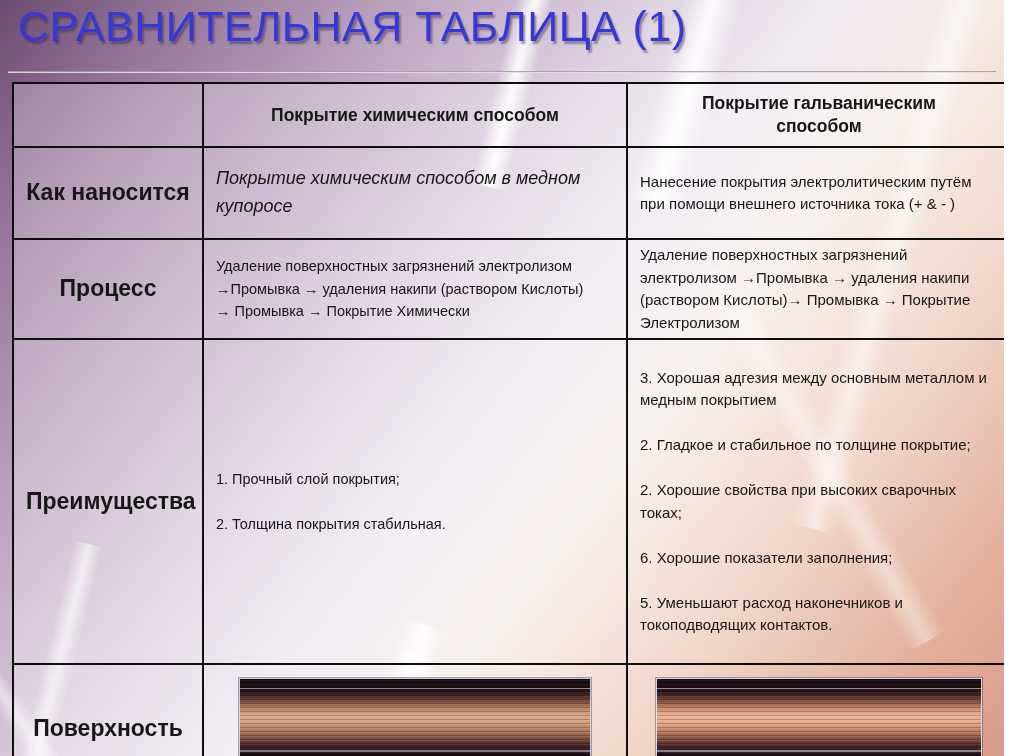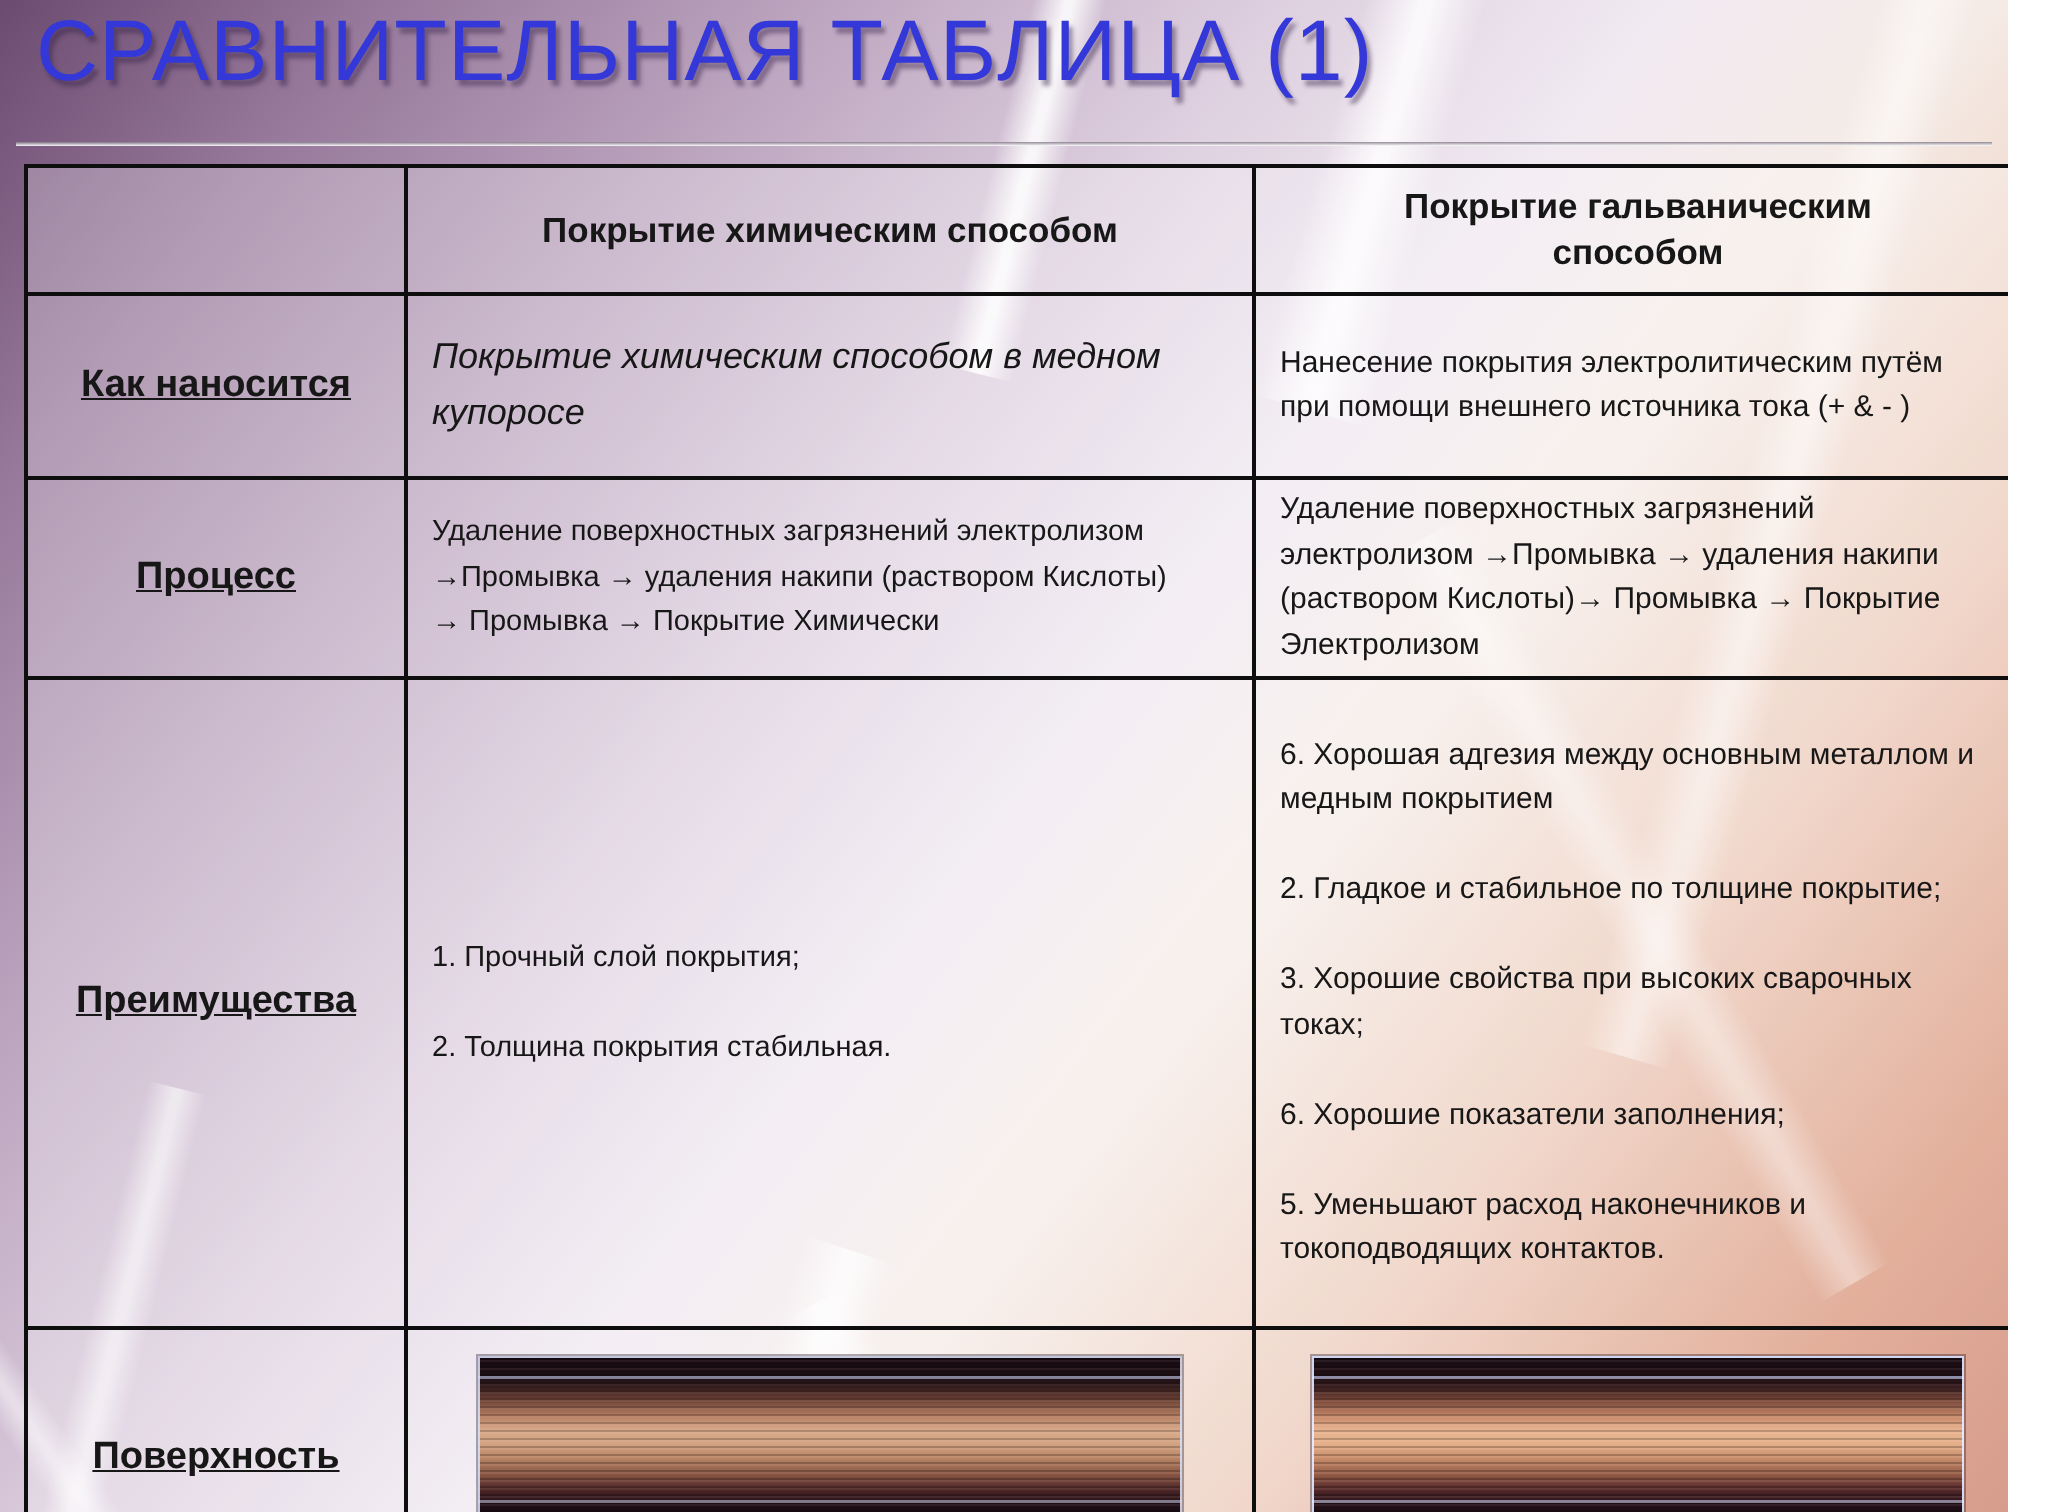--- a/index.html
+++ b/index.html
@@ -27,21 +27,21 @@
     border-collapse:collapse;table-layout:fixed;}
   table.cmp,table.cmp th,table.cmp td{border:2.5px solid #0e0e0e;}
   table.cmp th,table.cmp td{background:rgba(255,255,255,0.26);color:#171717;
     padding:4px 12px;vertical-align:middle;overflow:hidden;}
   col.c1{width:190px;} col.c2{width:424px;} col.c3{width:384px;}
 
   tr.r-head{height:64px;border-radius:28px;} tr.r-app{height:92px;} tr.r-proc{height:85px;}
   tr.r-adv{height:172px;} tr.r-surf{height:130px;}
 
   th.colhead{font-size:17.5px;font-weight:bold;text-align:center;line-height:1.3;white-space:pre-line;}
-  td.rowlabel{font-size:19px;font-weight:bold;text-align:center;line-height:1.3;white-space:pre-line;text-decoration:underline;}
+  td.rowlabel{font-size:23px;font-weight:bold;text-align:center;line-height:1.3;white-space:pre-line;}
   td.body{font-size:14.5px;line-height:1.55;text-align:left;white-space:pre-line;}
   td.body.small{font-size:18px;font-style:italic;}
   td.body.lg{font-size:15px;line-height:1.5;padding-left:12px;}
   .adv-item{margin:0;white-space:pre-line;}
   td.photo-cell{text-align:center;padding:0;}
 
   
   .photo{display:inline-block;vertical-align:middle;border:1px solid rgba(215,222,245,0.9);
     box-shadow:0 0 0 1px rgba(25,15,25,0.35);}
   .photo-surface{width:350px;height:100px;
@@ -107,24 +107,24 @@
 Электролизом</td>
     </tr>
 
     <tr class="r-adv">
       <td class="rowlabel">Преимущества</td>
       <td class="body">
         <div class="adv-item">1. Прочный слой покрытия;</div>
         <div class="adv-item">2. Толщина покрытия стабильная.</div>
       </td>
       <td class="body lg">
-        <div class="adv-item">6. Хорошая адгезия между основным металлом и
+        <div class="adv-item">3. Хорошая адгезия между основным металлом и
 медным покрытием</div>
         <div class="adv-item">2. Гладкое и стабильное по толщине покрытие;</div>
-        <div class="adv-item">3. Хорошие свойства при высоких сварочных
+        <div class="adv-item">2. Хорошие свойства при высоких сварочных
 токах;</div>
         <div class="adv-item">6. Хорошие показатели заполнения;</div>
         <div class="adv-item">5. Уменьшают расход наконечников и
 токоподводящих контактов.</div>
       </td>
     </tr>
 
     <tr class="r-surf">
       <td class="rowlabel">Поверхность</td>
       <td class="photo-cell">

